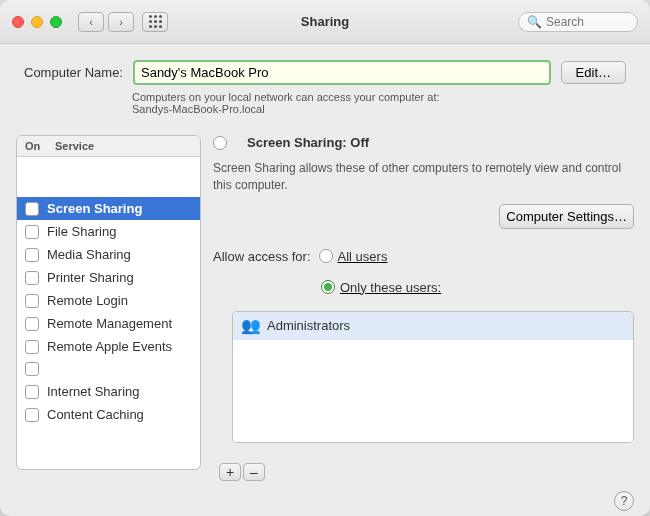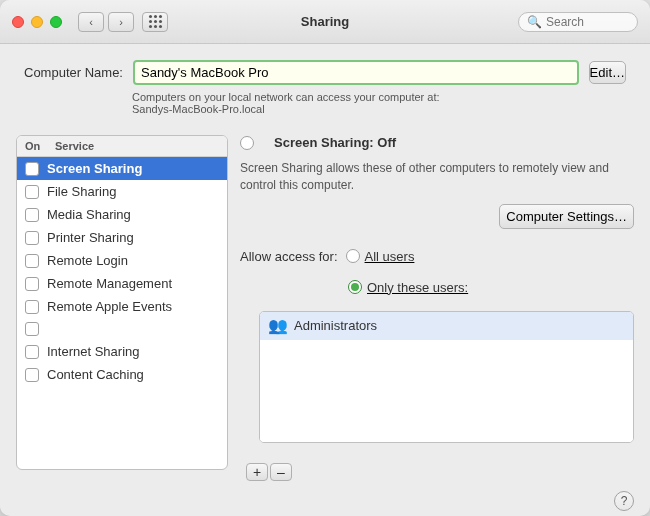--- a/index.html
+++ b/index.html
@@ -128,41 +128,41 @@
       border-radius: 4px;
       padding: 3px 6px;
       font-size: 13px;
       background: #fffff0;
       outline: none;
     }
     .edit-btn {
       background: linear-gradient(to bottom, #f7f7f7, #e0e0e0);
       border: 1px solid #b0b0b0;
       border-radius: 5px;
-      padding: 3px 0;
+      padding: 3px 14px;
       font-size: 13px;
       cursor: pointer;
       white-space: nowrap;
     }
     .cn-sub {
       font-size: 11px;
       color: #555;
       margin-left: 108px;
     }
     
     .main-content {
       display: flex;
       flex: 1;
       padding: 8px 16px 16px 16px;
       gap: 12px;
       overflow: hidden;
     }
     
     .sidebar {
-      width: 212px;
+      width: 185px;
       flex-shrink: 0;
       background: white;
       border: 1px solid #c0c0c0;
       border-radius: 6px;
       overflow: hidden;
       display: flex;
       flex-direction: column;
     }
     .sidebar-header {
       display: flex;
@@ -178,20 +178,21 @@
       width: 22px;
     }
     .sidebar-header-service {
       font-size: 11px;
       font-weight: 600;
       color: #555;
     }
     .sidebar-list {
       flex: 1;
       overflow-y: auto;
+      margin-top: 40px;
     }
     .sidebar-item {
       display: flex;
       align-items: center;
       padding: 4px 8px;
       gap: 8px;
       cursor: pointer;
     }
     .sidebar-item.selected {
       background: #3875d7;

